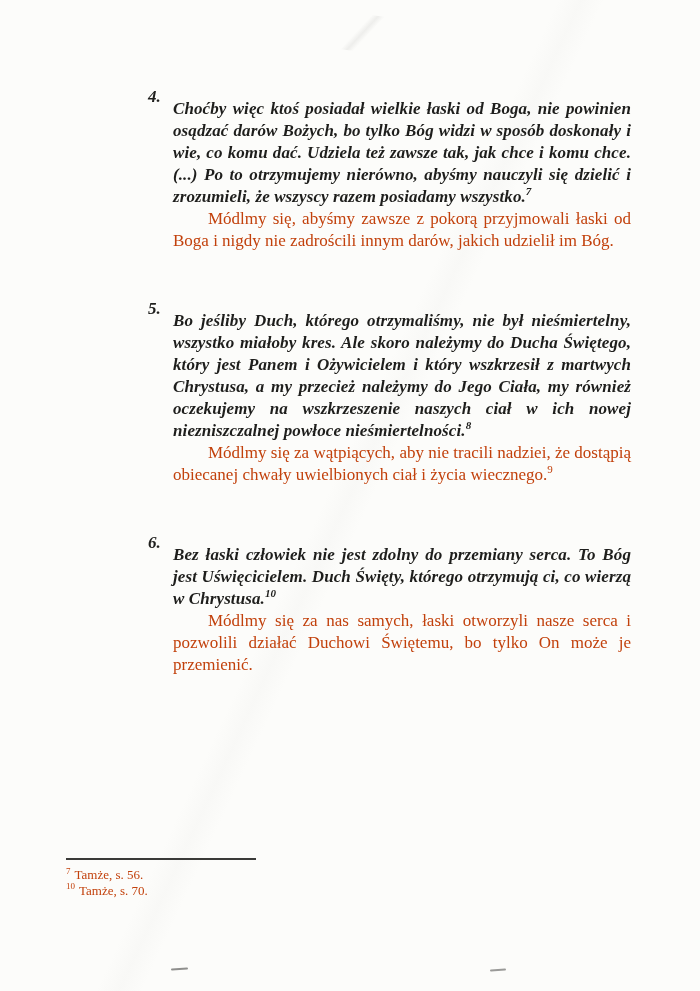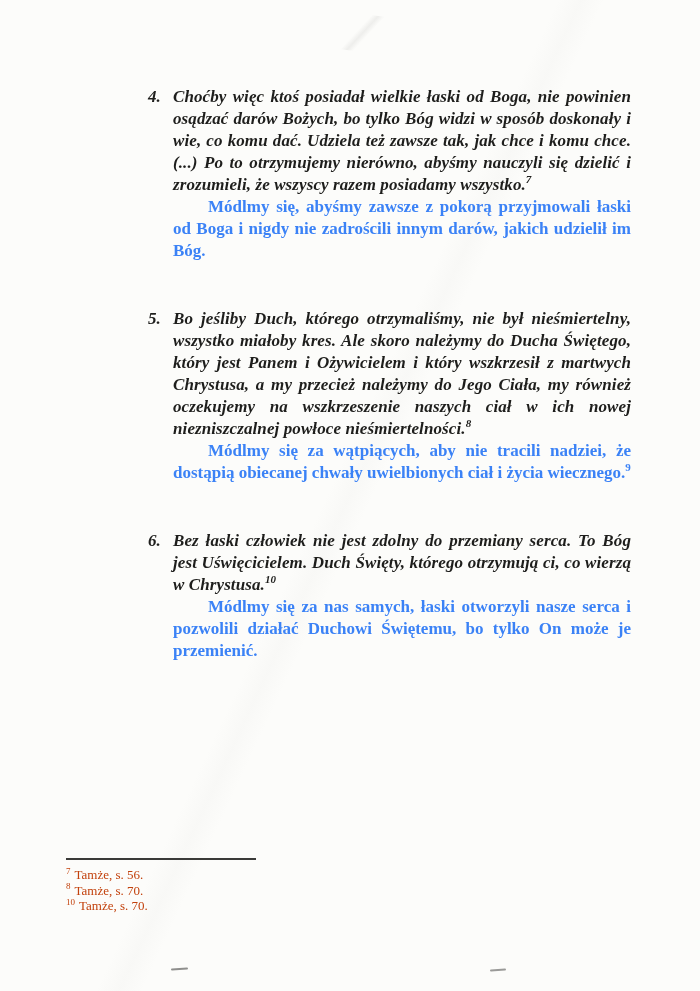--- a/index.html
+++ b/index.html
@@ -37,38 +37,38 @@
   .item { display: flex; align-items: flex-start; }
   .item + .item { margin-top: 46px; }
   .num {
     flex: none;
     width: 25px;
     font-weight: bold;
     font-style: italic;
     font-size: 17px;
     line-height: 22px;
   }
-  .body { flex: 1; min-width: 0; }
+  .body { flex: 1; min-width: 0; margin-top: 12px; }
   .body p { margin: 0; }
   .quote {
     font-weight: bold;
     font-style: italic;
     font-size: 17px;
     line-height: 22px;
     text-align: justify;
     letter-spacing: 0.1px;
   }
   .prayer {
-    font-weight: bold;
+    font-weight: normal;
     font-style: normal;
     font-size: 17px;
     line-height: 22px;
     text-align: justify;
     text-indent: 35px;
-    color: #3b82f6;
+    color: #c2410c;
   }
   .fnref {
     font-size: 11px;
     line-height: 0;
     vertical-align: super;
   }
   .footnotes {
     position: absolute;
     left: 66px; top: 858px;
     width: 360px;
@@ -127,20 +127,19 @@
         <p class="quote"><span>Bez łaski człowiek nie jest zdolny do przemiany serca. To Bóg jest Uświęcicielem. Duch Święty, którego otrzymują ci, co wierzą w Chrystusa.</span><sup class="fnref">10</sup></p>
         <p class="prayer"><span>Módlmy się za nas samych, łaski otworzyli nasze serca i pozwolili działać Duchowi Świętemu, bo tylko On może je przemienić.</span><sup class="fnref"></sup></p>
       </div>
     </section>
 
   </main>
 
   <footer class="footnotes">
     <div class="fn-rule"></div>
     <div class="fn"><sup>7</sup><span>Tamże, s. 56.</span></div>
-    <div class="fn"><sup>8</sup><span>Tamże, s. 70.</span></div>
     <div class="fn"><sup>10</sup><span>Tamże, s. 70.</span></div>
   </footer>
 
   <div class="dash dash-l"></div>
   <div class="dash dash-r"></div>
 
 </div>
 
 </body></html>

